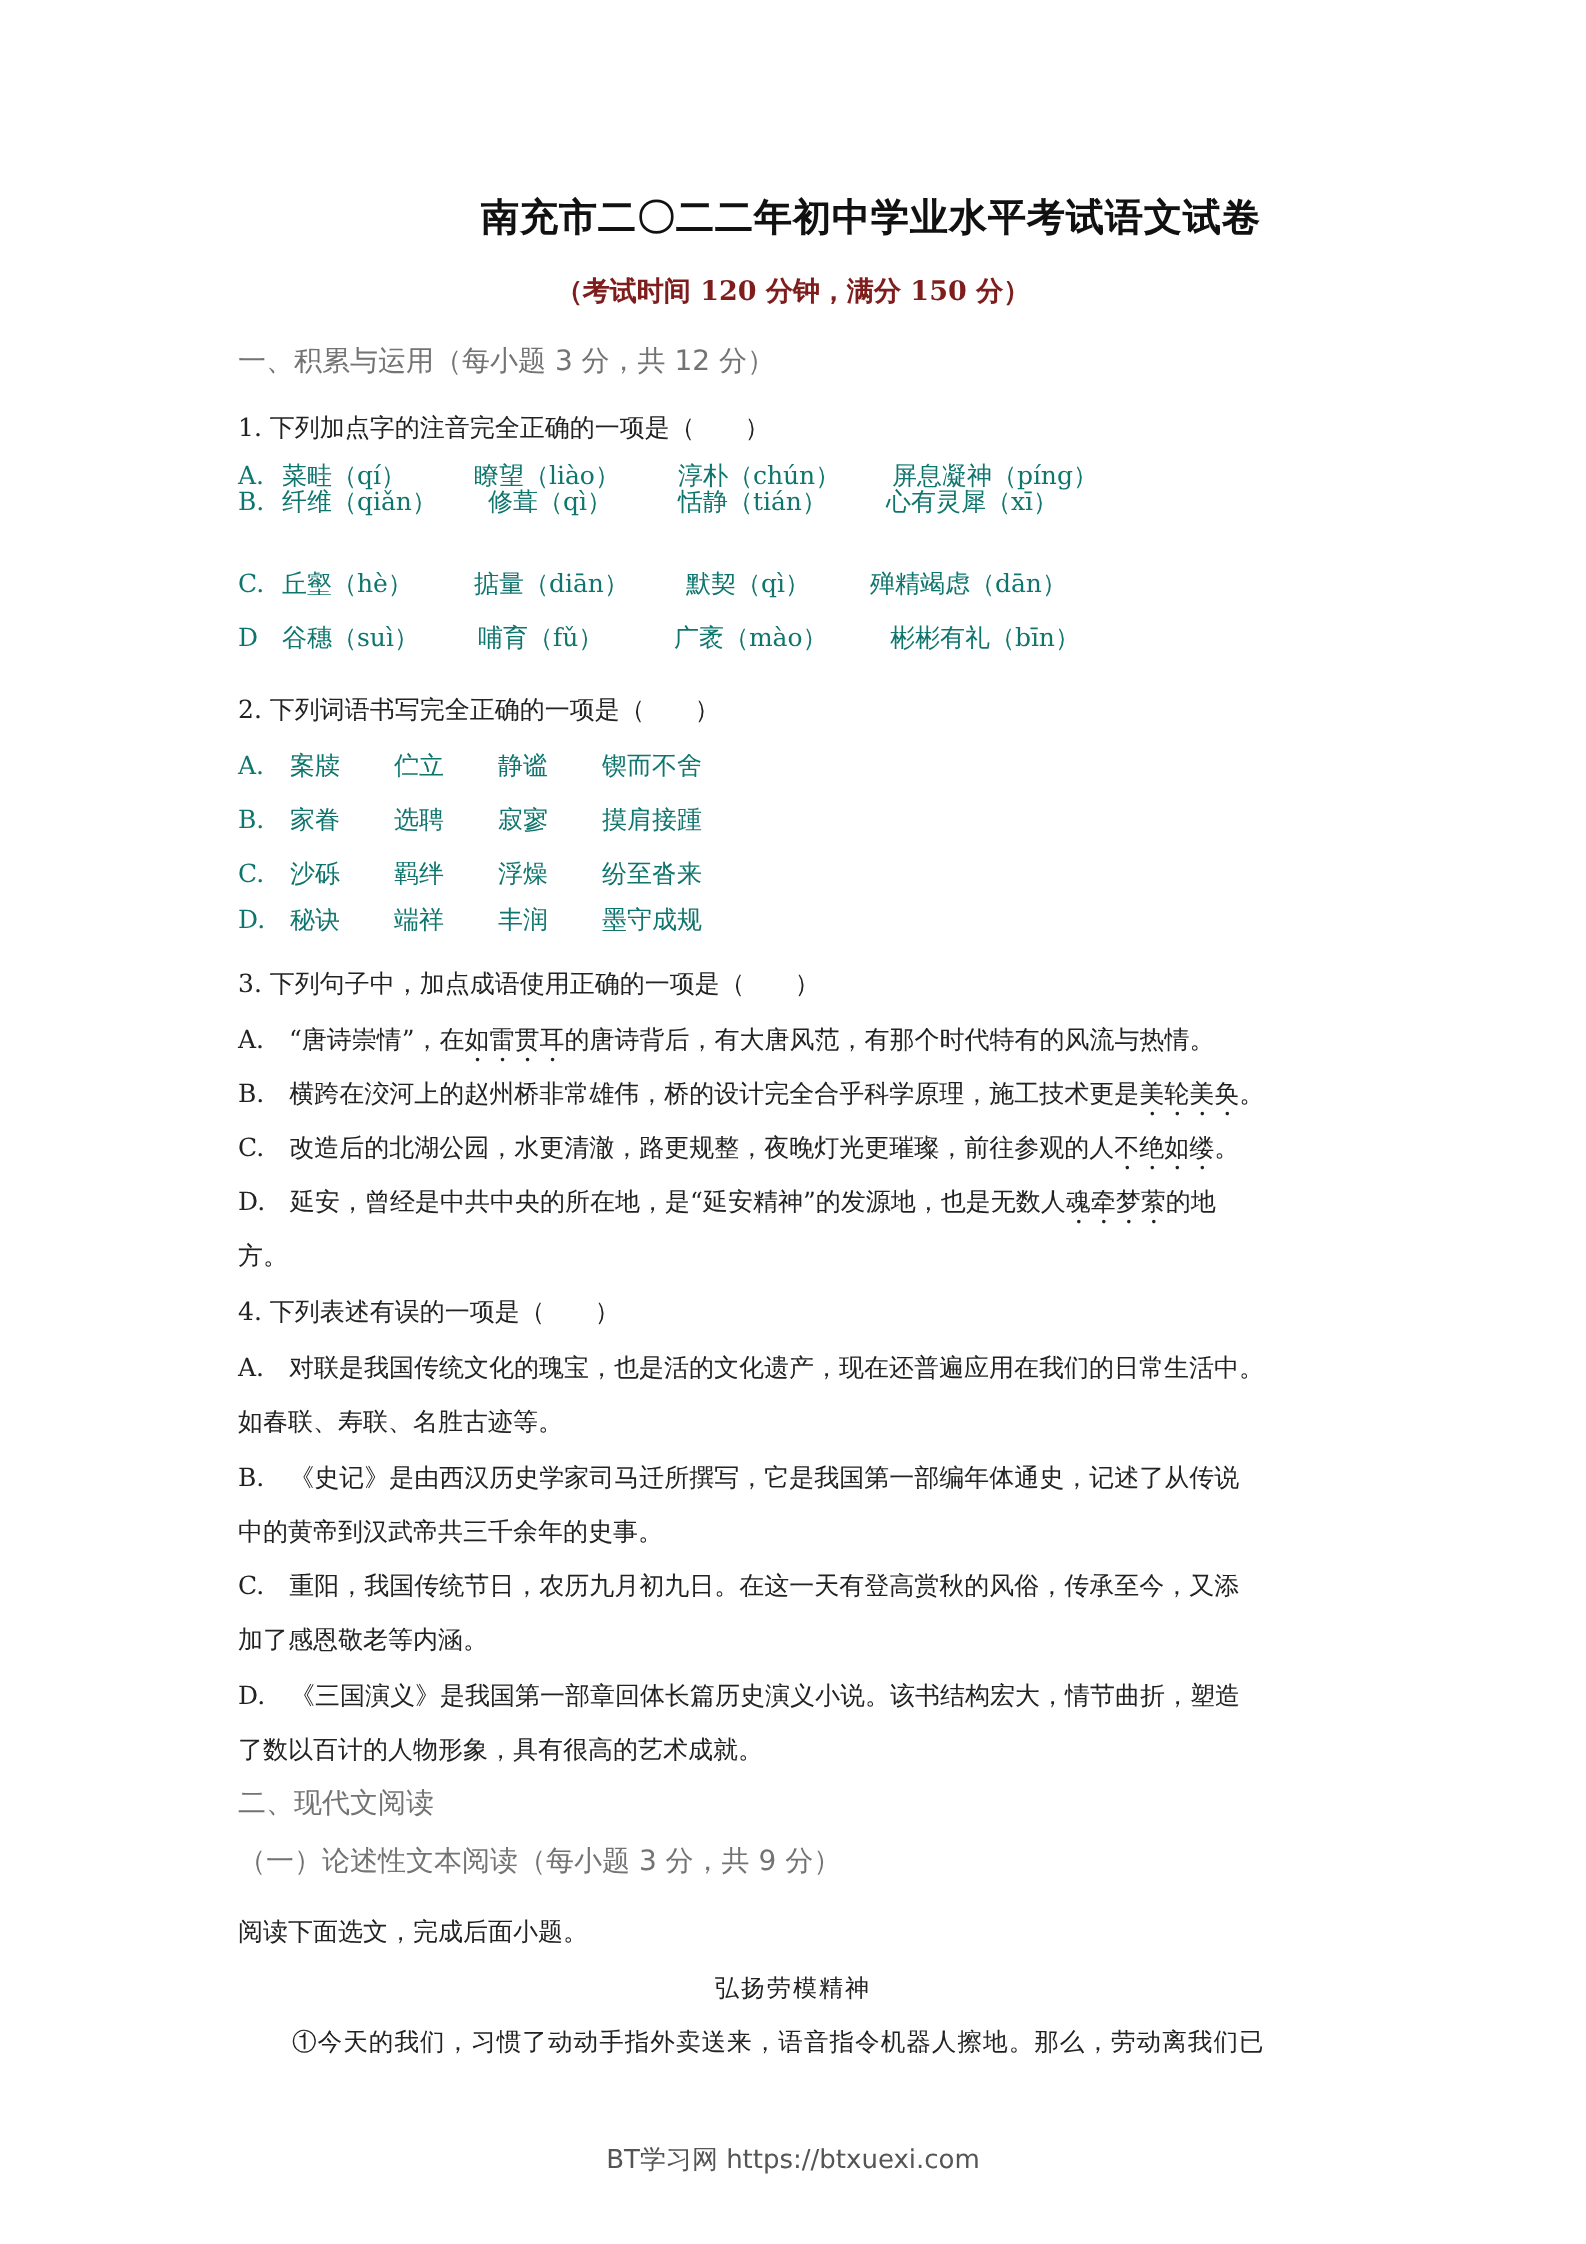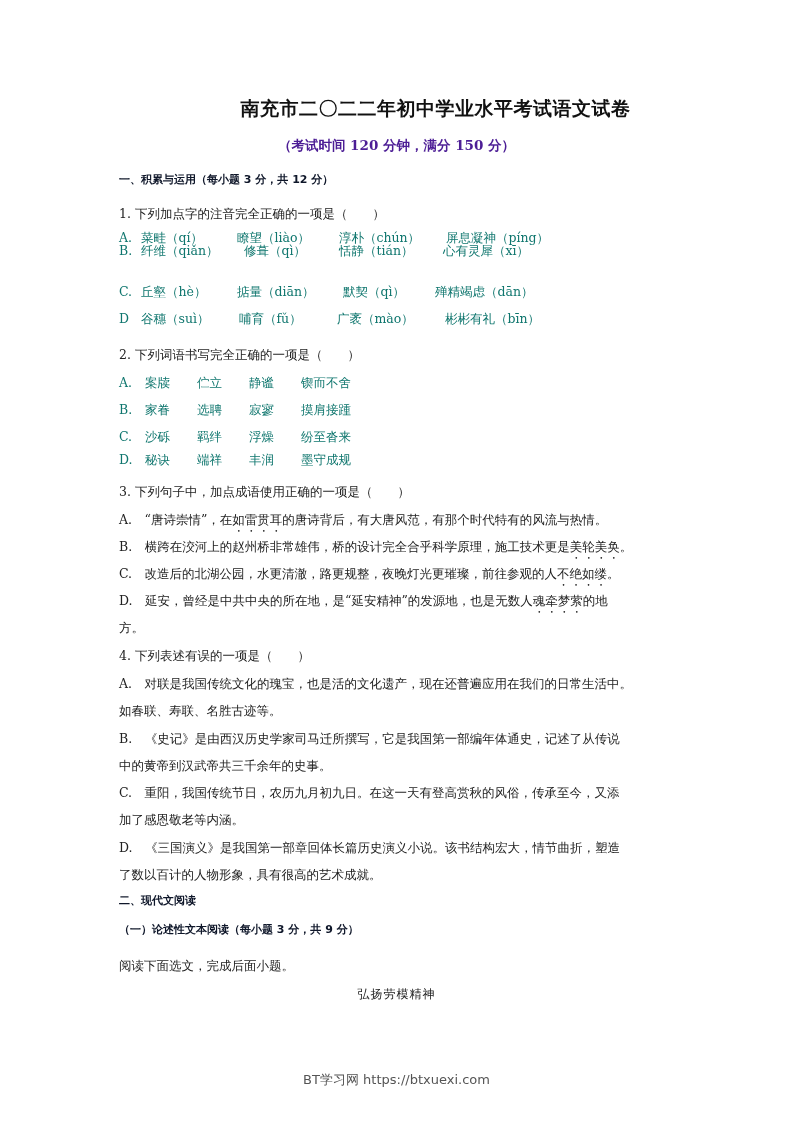--- a/index.html
+++ b/index.html
@@ -1,21 +1,21 @@
 <!DOCTYPE html>
 <html><head>
   <meta charset="utf-8">
   <style>
     * { margin: 0; padding: 0; box-sizing: border-box; }
     html, body { width: 793px; height: 1122px; background: #ffffff; overflow: hidden; }
     body { position: relative; font-family: "DejaVu Serif", "Liberation Serif", serif; color: #1a1a1a; }
     .page { position: absolute; left: 0; top: 0; width: 793px; height: 1122px; }
     .title { position: absolute; left: 0; width: 793px; top: 96px; text-align: center; font-family: "DejaVu Sans", sans-serif; font-weight: bold; font-size: 19px; letter-spacing: 0.5px; color: #111; margin-left: 39px; }
-    .subtitle { position: absolute; left: 0; width: 793px; top: 137px; text-align: center; font-weight: bold; font-size: 13.5px; color: #4c1d95; }
-    .sec { position: absolute; left: 119px; font-family: "DejaVu Sans", sans-serif; font-weight: bold; font-size: 11px; color: #0f172a; }
+    .subtitle { position: absolute; left: 0; width: 793px; top: 137px; text-align: center; font-weight: bold; font-size: 13.5px; color: #7f1d1d; }
+    .sec { position: absolute; left: 119px; font-family: "DejaVu Sans", sans-serif; font-weight: normal; font-size: 14px; color: #737373; }
     .line { position: absolute; left: 119px; font-size: 12.5px; white-space: nowrap; color: #222; }
     .opt-row { position: absolute; left: 119px; font-size: 12.5px; white-space: nowrap; color: #0f766e; }
     .opt-row span.cell { display: inline-block; }
     .dot { text-emphasis: dot; -webkit-text-emphasis: dot; text-emphasis-position: under; -webkit-text-emphasis-position: under; }
     .article-title { position: absolute; left: 0; width: 793px; top: 986px; text-align: center; font-size: 12px; color: #222; letter-spacing: 1px; }
     .footer { position: absolute; left: 0; width: 793px; top: 1071px; text-align: center; font-family: "DejaVu Sans", sans-serif; font-size: 13px; color: #555; }
   </style>
 </head>
 <body>
 
@@ -108,15 +108,16 @@
   <div class="line" style="top:758px">中的黄帝到汉武帝共三千余年的史事。</div>
   <div class="line" style="top:785px">C.　重阳，我国传统节日，农历九月初九日。在这一天有登高赏秋的风俗，传承至今，又添</div>
   <div class="line" style="top:812px">加了感恩敬老等内涵。</div>
   <div class="line" style="top:840px">D.　《三国演义》是我国第一部章回体长篇历史演义小说。该书结构宏大，情节曲折，塑造</div>
   <div class="line" style="top:867px">了数以百计的人物形象，具有很高的艺术成就。</div>
 
   <div class="sec" style="top:893px">二、现代文阅读</div>
   <div class="sec" style="top:922px; left:119px">（一）论述性文本阅读（每小题 3 分，共 9 分）</div>
   <div class="line" style="top:958px">阅读下面选文，完成后面小题。</div>
   <div class="article-title">弘扬劳模精神</div>
+  <div class="line" style="top:1013px; left:146px; font-size:12.3px; letter-spacing:0.5px">①今天的我们，习惯了动动手指外卖送来，语音指令机器人擦地。那么，劳动离我们已</div>
 
   <div class="footer">BT学习网 https://btxuexi.com</div>
 </div>
 
 </body></html>

